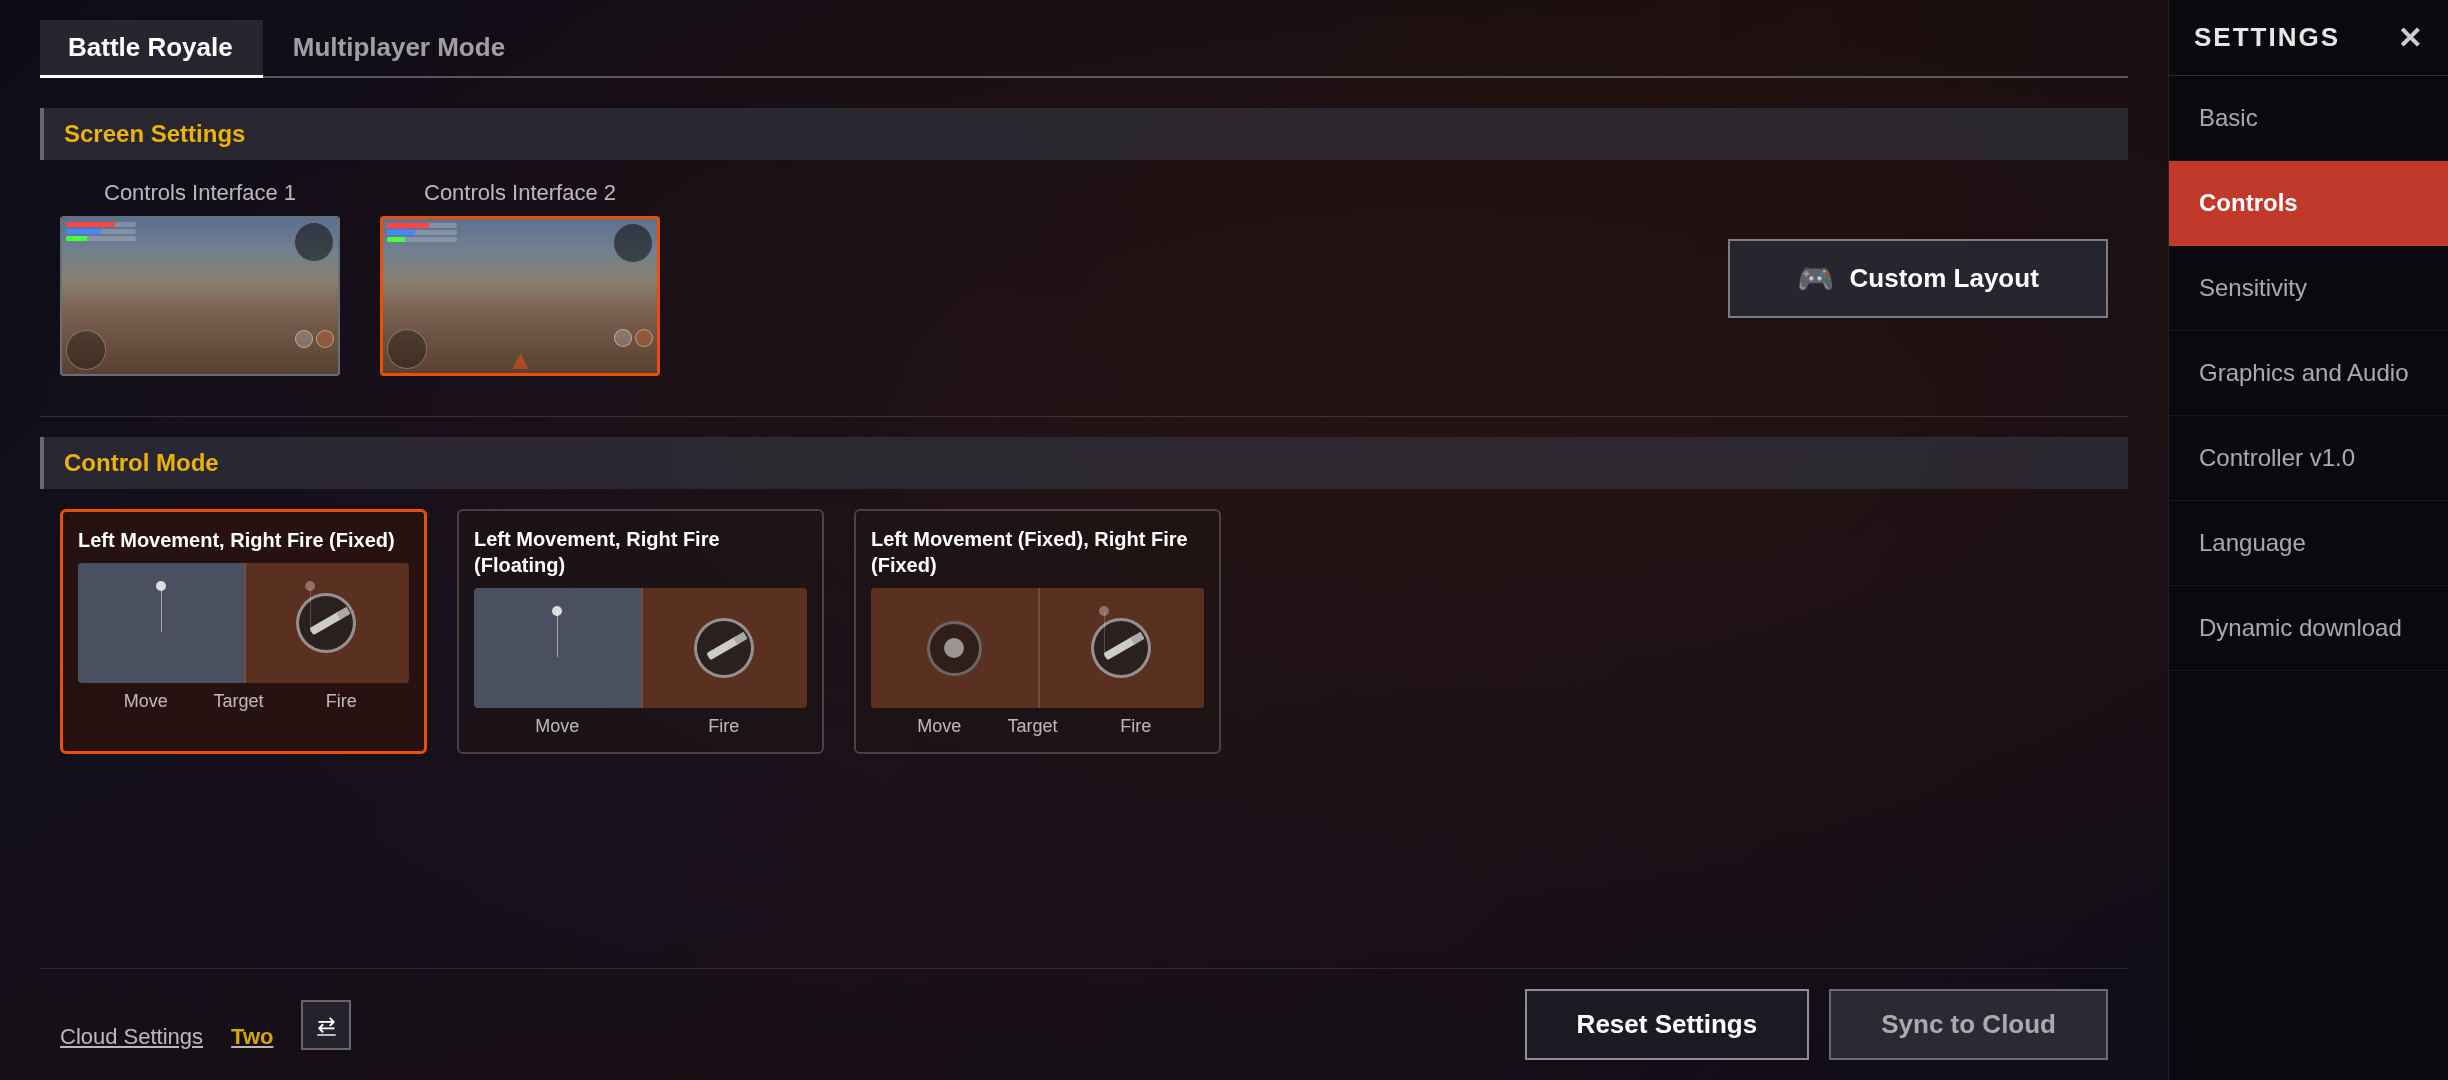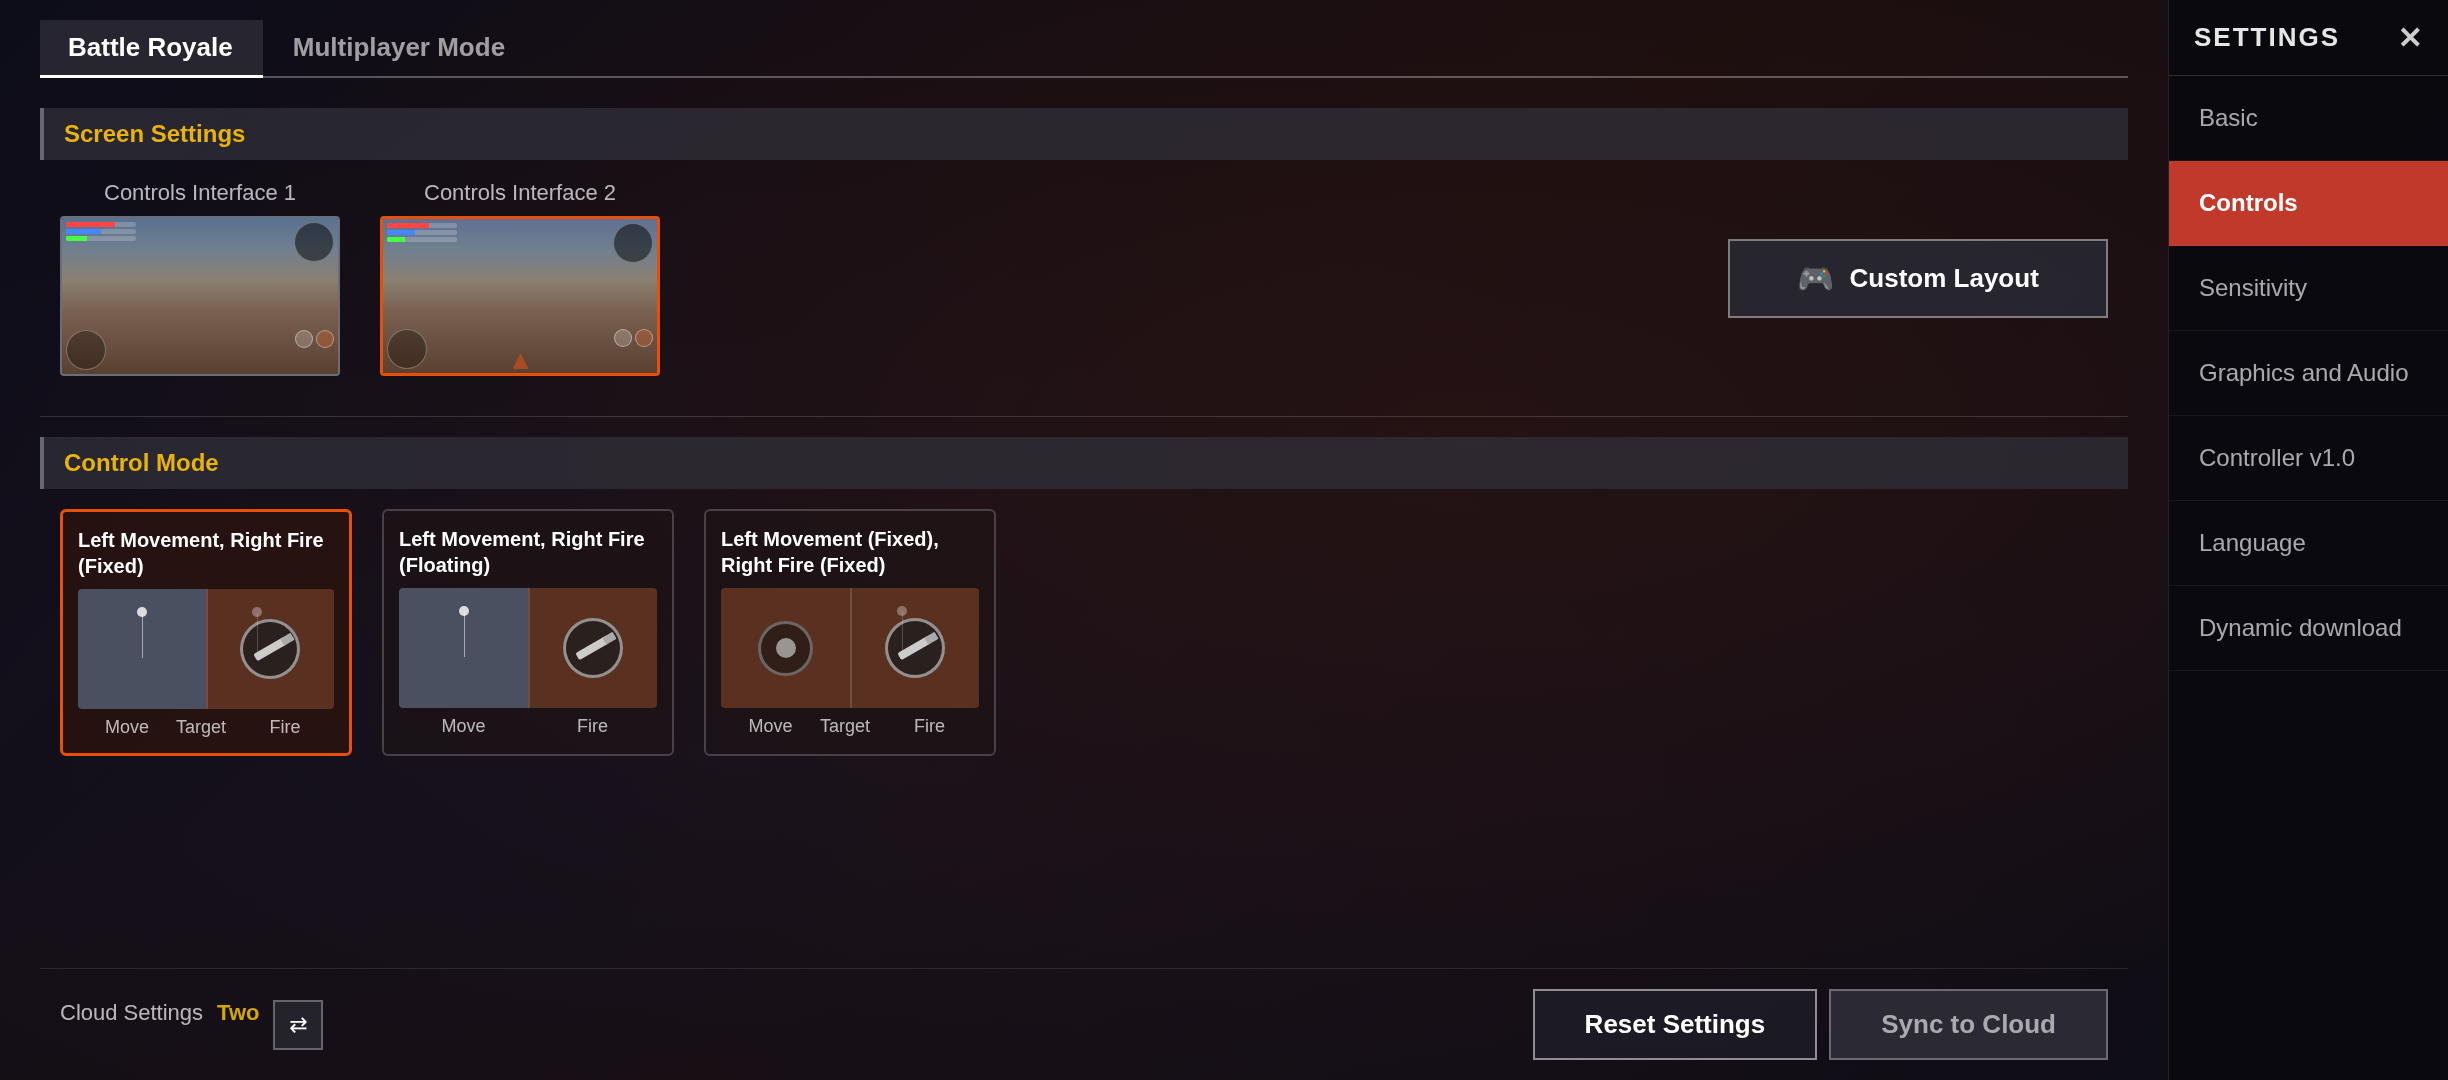--- a/index.html
+++ b/index.html
@@ -151,21 +151,21 @@
     .control-modes {
       display: flex;
       gap: 30px;
       padding: 0 20px;
     }
 
     .control-mode-card {
       border: 2px solid rgba(255,255,255,0.2);
       border-radius: 6px;
       padding: 15px;
-      width: 292px;
+      width: 367px;
       cursor: pointer;
       position: relative;
       background: rgba(30,20,20,0.5);
     }
 
     .control-mode-card.selected {
       border: 3px solid #e8500a;
       background: rgba(50,20,10,0.6);
     }
 
@@ -279,24 +279,25 @@
     .bottom-bar {
       display: flex;
       align-items: center;
       padding: 20px 20px;
       margin-top: auto;
       border-top: 1px solid rgba(255,255,255,0.1);
     }
 
     .cloud-settings {
       display: flex;
-      align-items: flex-start;
-      gap: 14px;
+      align-items: flex-end;
+      gap: 28px;
       font-size: 22px;
       color: rgba(255,255,255,0.7);
+      text-decoration: underline;
     }
 
     .cloud-value {
       color: #d4a800;
       font-weight: bold;
     }
 
     .sync-icon-btn {
       background: rgba(40,40,50,0.8);
       border: 2px solid rgba(255,255,255,0.3);
@@ -305,21 +306,21 @@
       height: 50px;
       display: flex;
       align-items: center;
       justify-content: center;
       cursor: pointer;
       font-size: 22px;
     }
 
     .bottom-buttons {
       display: flex;
-      gap: 12px;
+      gap: 20px;
       margin-left: auto;
     }
 
     .btn-reset {
       background: rgba(30,30,40,0.8);
       border: 2px solid rgba(255,255,255,0.5);
       color: #ffffff;
       padding: 18px 50px;
       font-size: 26px;
       font-weight: bold;

